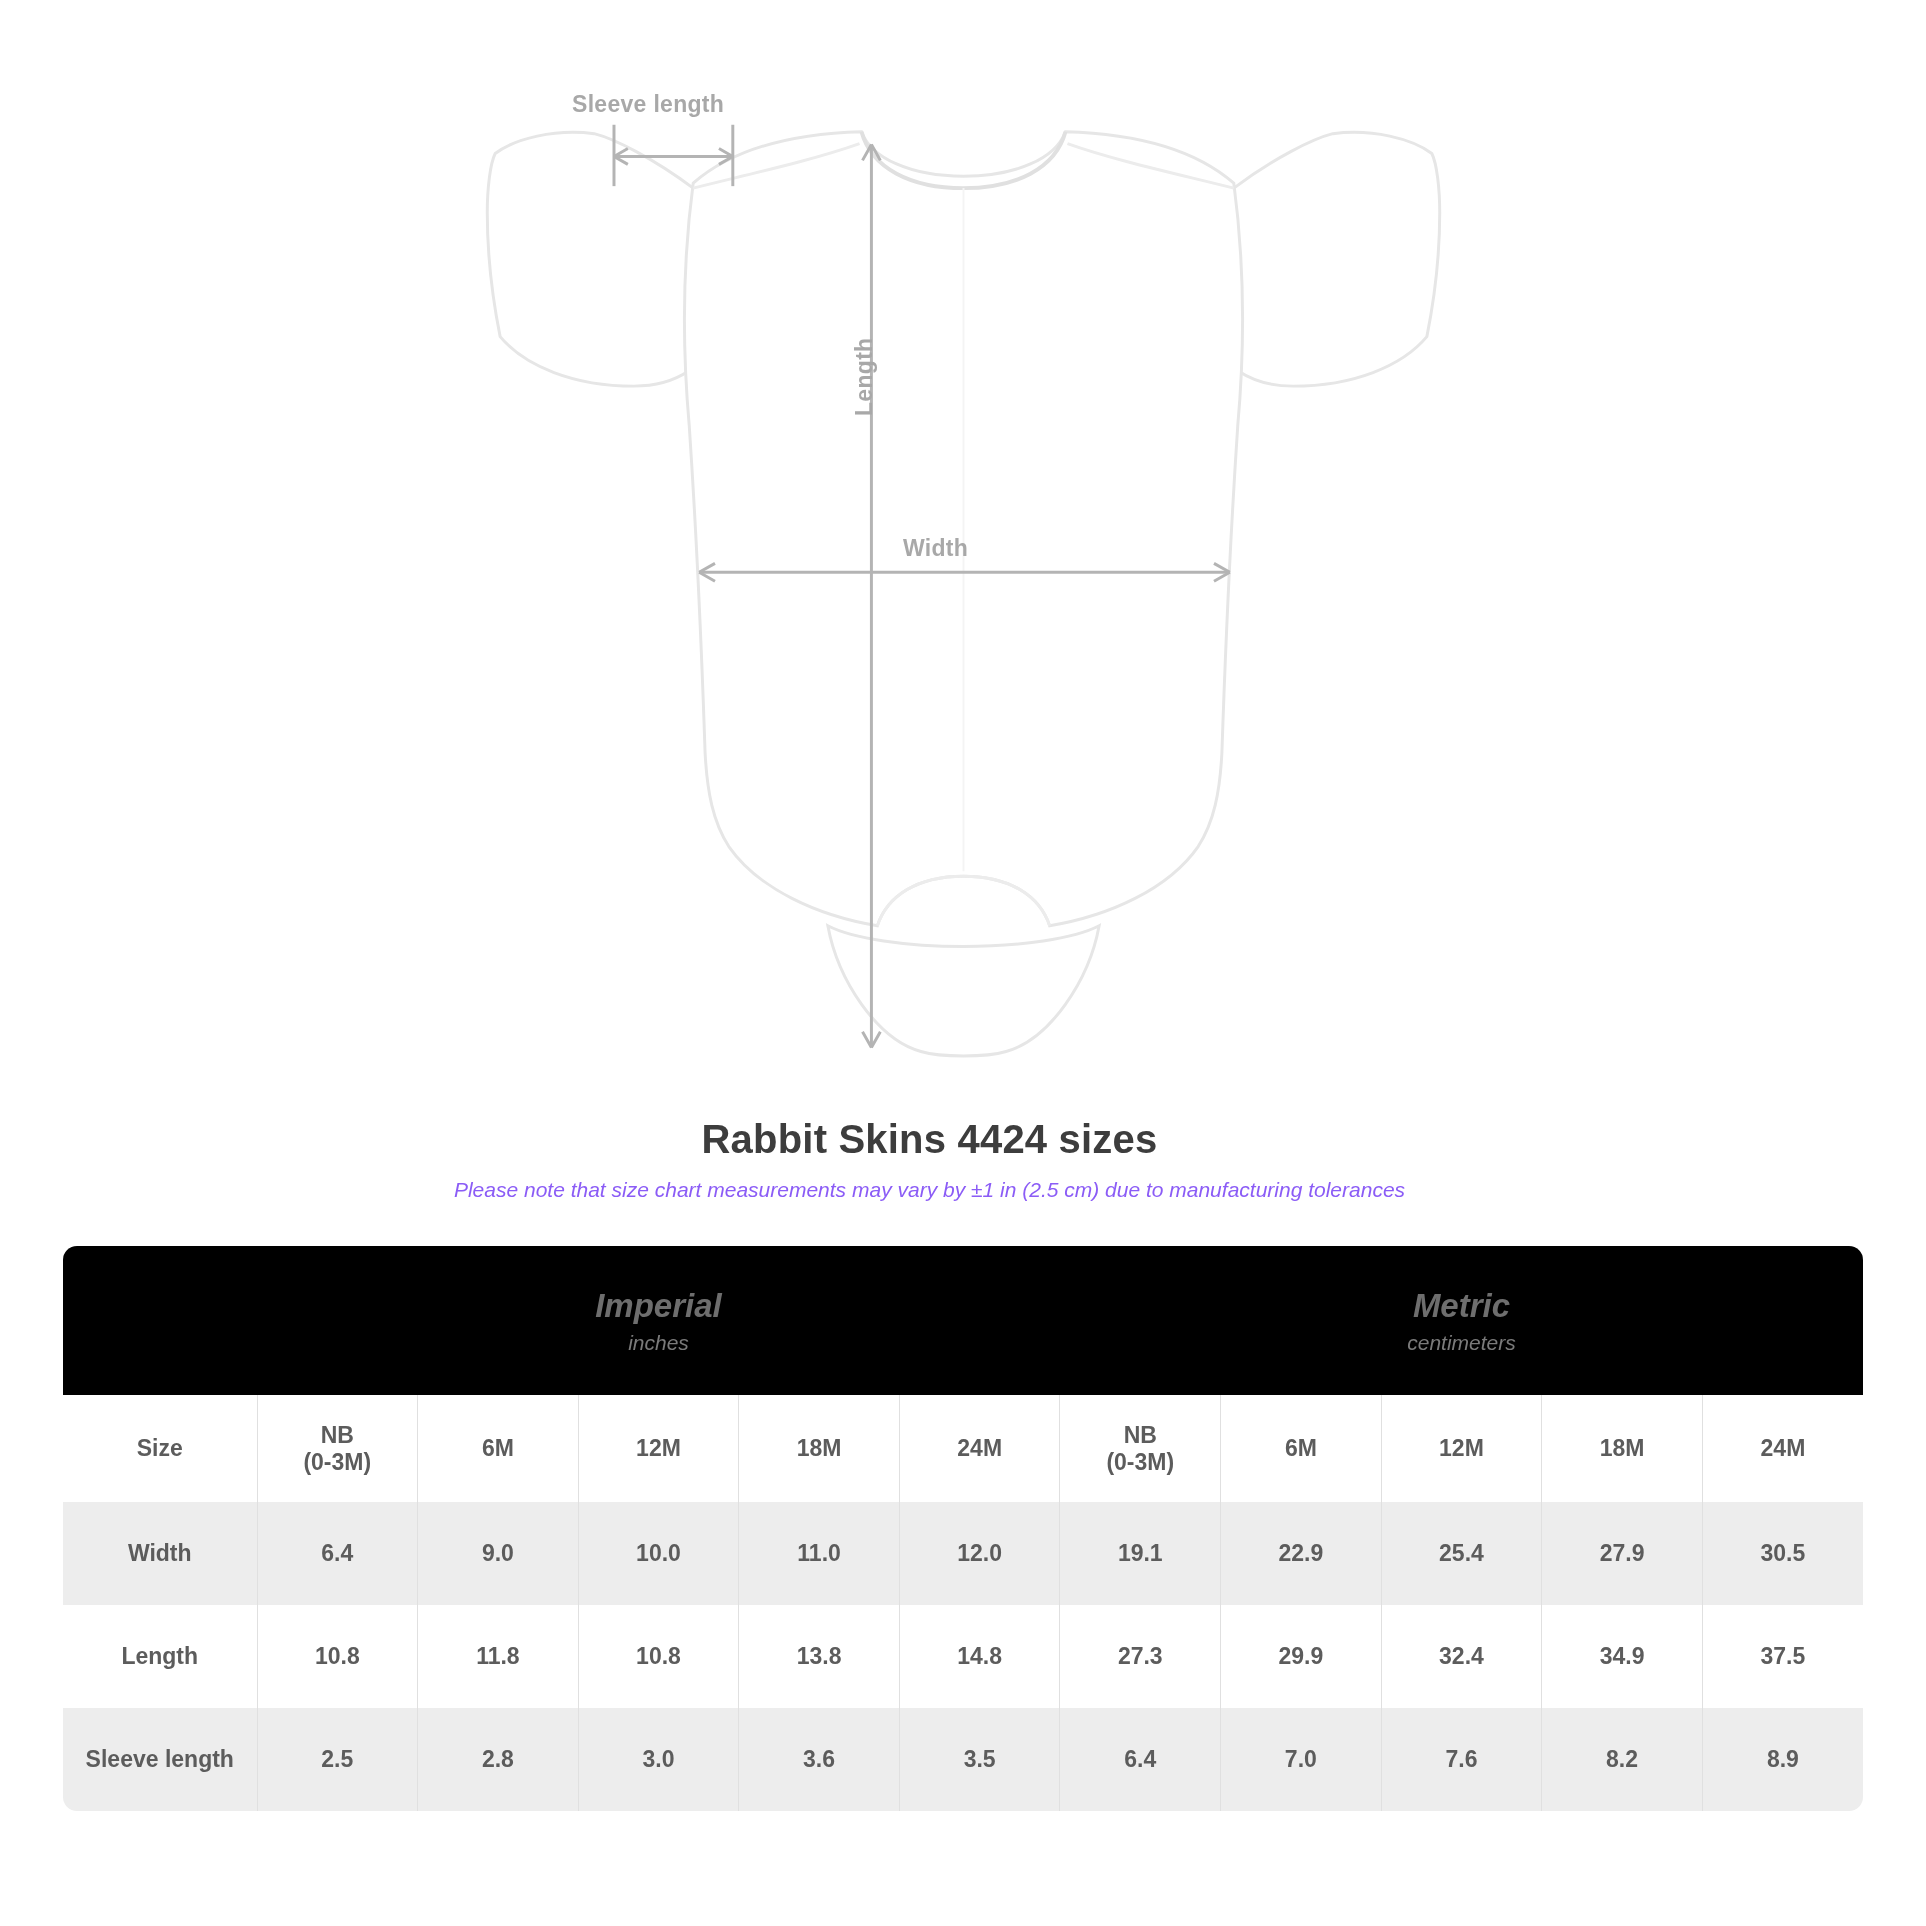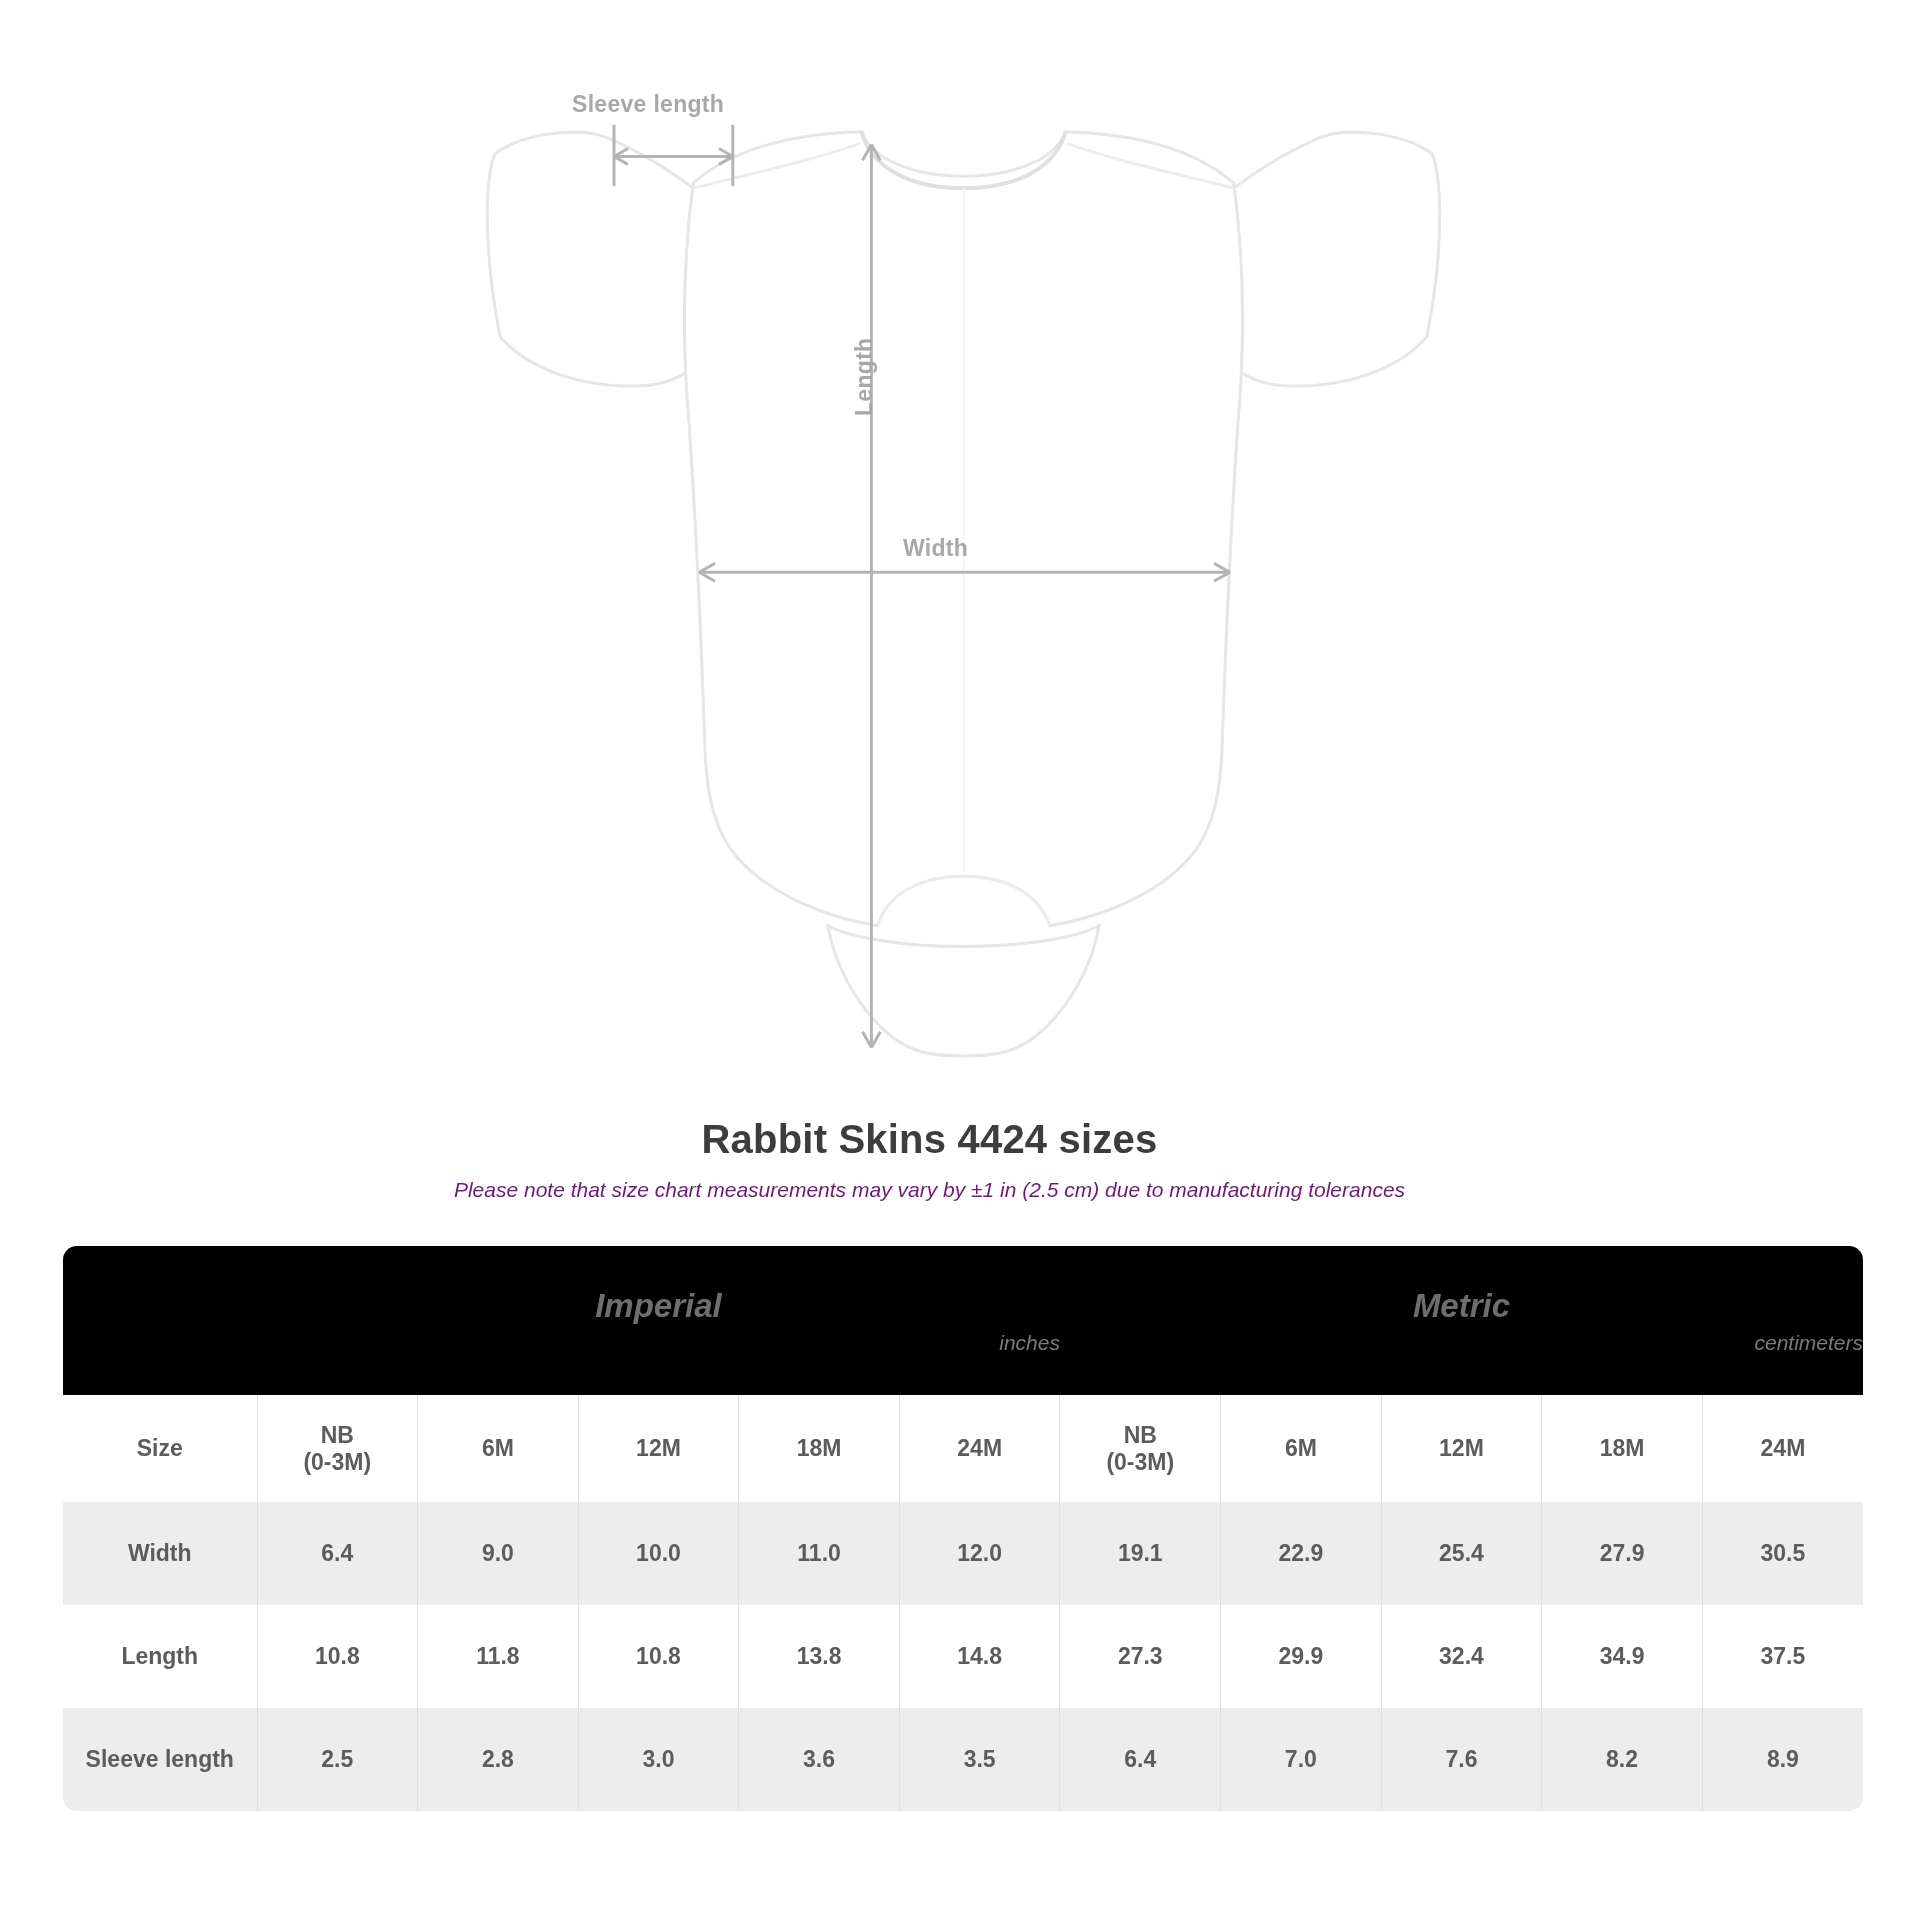--- a/index.html
+++ b/index.html
@@ -63,21 +63,21 @@
   .chart-title {
     font-size: 40px;
     font-weight: bold;
     color: #3d3d3d;
     margin: 8px 0 16px 0;
     letter-spacing: 0.2px;
   }
   .chart-note {
     font-size: 21px;
     font-style: italic;
-    color: #701a75;
+    color: #8b5cf6;
     margin: 0;
   }
 
   
   .table-wrap {
     margin: 44px 63px 0 63px;
   }
   table.size-table {
     width: 1800px;
     border-collapse: collapse;
@@ -107,21 +107,20 @@
     font-weight: bold;
     color: #6e6e6e;
     line-height: 1.2;
   }
   .unit-sub {
     font-size: 21px;
     font-style: italic;
     font-weight: normal;
     color: #7a7a7a;
     margin-top: 6px;
-    text-align: right;
   }
 
   .head-row td {
     height: 107px;
     background: #ffffff;
     font-size: 23px;
     color: #5c5c5c;
   }
   .head-row td .sub {
     display: block;

